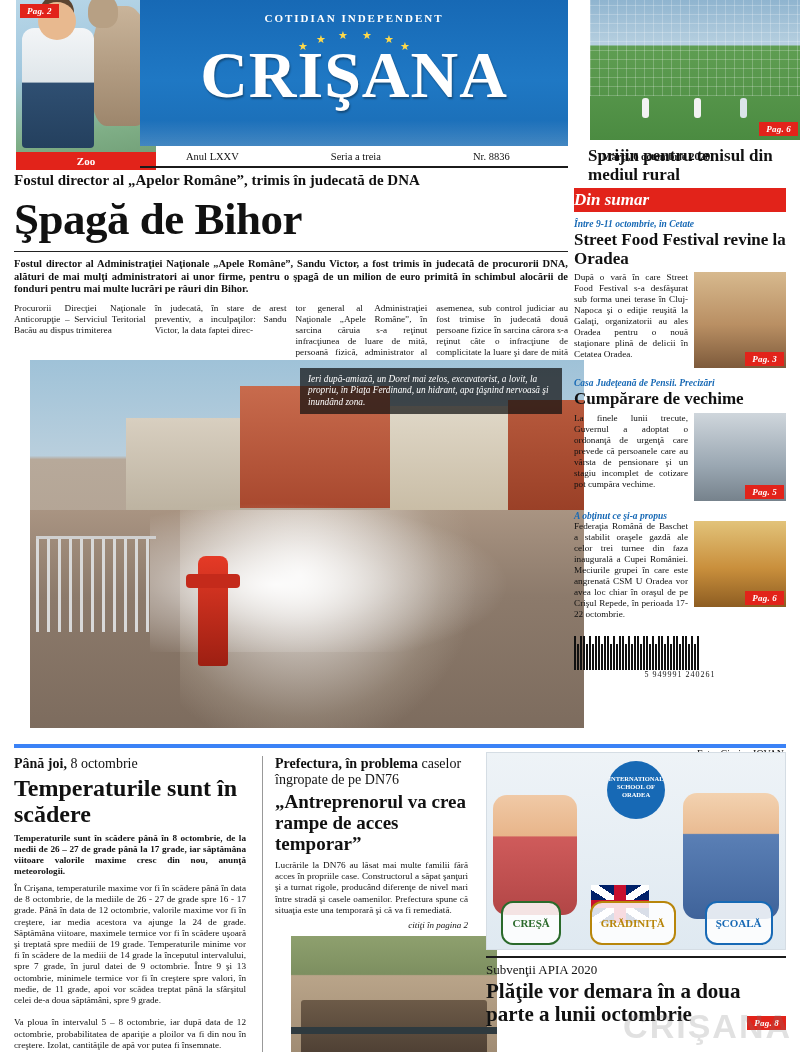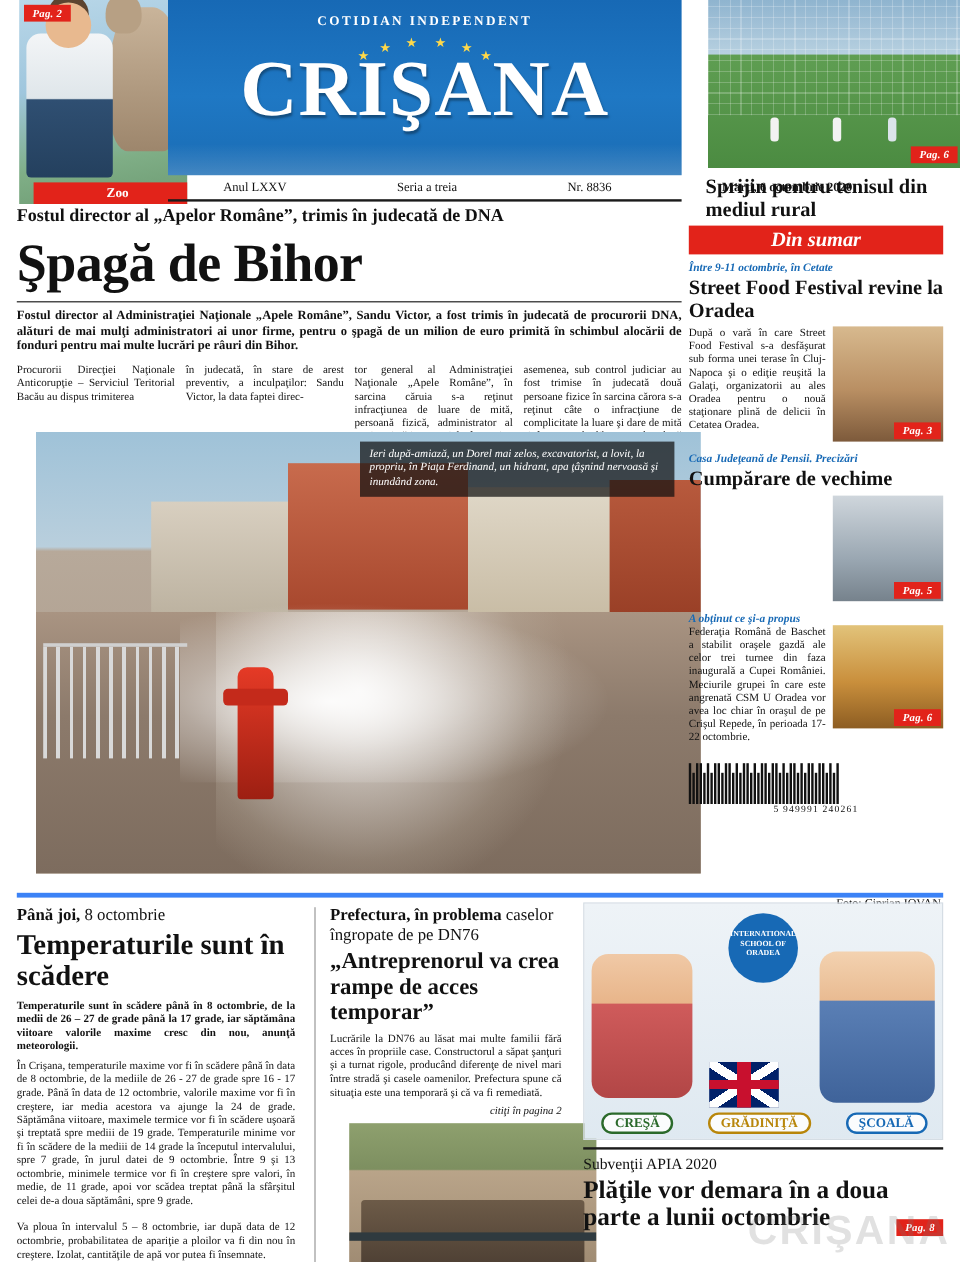--- a/index.html
+++ b/index.html
@@ -14,21 +14,21 @@
   }
   .page { position: relative; width:800px; height:1052px; }
 
   
   .photo { position:relative; overflow:hidden; background:#cfd8dc;margin-left:16px; }
   .tag {
     position:absolute; background:#e2231a; color:#fff;
     font-family:"Liberation Serif", serif; font-style:italic;
     font-size:9px; padding:2px 7px; font-weight:bold; letter-spacing:.2px;
   }
-  .redbar { background:#e2231a; color:#fff; text-align:center;
+  .redbar { background:#e2231a; color:#fff; text-align:left;
             font-family:"Liberation Serif", serif; font-weight:bold; }
 
   
   #zoo-photo { position:absolute; left:0; top:0; width:140px; height:170px;
     background:linear-gradient(170deg,#b9d7e8 0%,#9fc6dd 40%,#7fae86 75%,#6d9a72 100%); }
   #zoo-photo .lama {
     position:absolute; right:6px; top:6px; width:58px; height:120px;
     background:linear-gradient(180deg,#c9b49a,#9d866c);
     border-radius:40% 40% 25% 25%;
   }
@@ -40,21 +40,21 @@
     position:absolute; left:6px; bottom:22px; width:72px; height:120px;
     background:linear-gradient(180deg,#f3f5f7 0%,#dfe6ea 45%,#2f4f72 46%,#24405e 100%);
     border-radius:12px 12px 4px 4px;
   }
   #zoo-photo .boy:after{
     content:""; position:absolute; left:16px; top:-26px; width:38px; height:38px;
     background:#e8b98f; border-radius:50%;
     box-shadow: 0 -9px 0 -2px #5c4430;
   }
   #zoo-tag { left:4px; top:4px; }
-  #zoo-caption { position:absolute; left:12px; bottom:0; width:140px; height:18px;
+  #zoo-caption { position:absolute; left:0; bottom:0; width:140px; height:18px;
     background:#e2231a; color:#fff; font-size:11px; font-weight:bold;
     display:flex; align-items:center; justify-content:center; font-family:"Liberation Serif",serif; }
 
   
   #masthead { position:absolute; left:140px; top:0; width:428px; height:146px;
     background:linear-gradient(180deg,#1769b5 0%,#1f78c4 55%,#1a6cb4 100%); }
   #masthead .kicker { text-align:center; color:#ffffff; font-size:11px;
     letter-spacing:2px; font-weight:bold; padding-top:12px; font-family:"Liberation Serif",serif;}
   #masthead .stars { position:absolute; left:50%; top:28px; transform:translateX(-50%);
     width:120px; height:22px; }
@@ -189,21 +189,21 @@
      background:
        linear-gradient(to bottom right, rgba(0,0,0,0) 44%, #fff 44%, #fff 56%, rgba(0,0,0,0) 56%),
        linear-gradient(to bottom left, rgba(0,0,0,0) 44%, #fff 44%, #fff 56%, rgba(0,0,0,0) 56%); }
   #school-ad .flag:after{ content:""; position:absolute; inset:0;
      background:
        linear-gradient(to bottom, rgba(0,0,0,0) 40%, #C8102E 40%, #C8102E 60%, rgba(0,0,0,0) 60%),
        linear-gradient(to right, rgba(0,0,0,0) 40%, #C8102E 40%, #C8102E 60%, rgba(0,0,0,0) 60%); }
   #school-ad .pills { position:absolute; left:0; bottom:4px; width:300px;
      display:flex; justify-content:space-around; }
   #school-ad .pill { font-size:11px; font-weight:bold; color:#2b6a2b;
-     border:2px solid #2b6a2b; border-radius:12px; padding:1px 9px; background:rgba(255,255,255,.85);
+     border:2px solid #2b6a2b; border-radius:12px; padding:14px 9px; background:rgba(255,255,255,.85);
      font-family:"Liberation Serif",serif; }
   #school-ad .pill.b2 { color:#b8860b; border-color:#b8860b;text-align:center; }
   #school-ad .pill.b3 { color:#1769b5; border-color:#1769b5; }
 
   #apia { margin-top:6px; border-top:2px solid #1b1b1b; padding-top:4px; position:relative; }
   #apia .k { font-size:13px; }
   #apia .h { font-family:"Liberation Serif",serif; font-weight:bold; font-size:21px; line-height:23px; margin-top:2px;}
   #apia-tag { right:0px; bottom:-4px; }
 
   .wm { position:absolute; right:8px; bottom:6px; font-size:34px; color:rgba(120,120,120,.22);
@@ -301,20 +301,21 @@
       <div class="rail-body">După o vară în care Street Food Festival s-a desfăşurat sub forma unei terase în Cluj-Napoca şi o ediţie reuşită la Galaţi, organizatorii au ales Oradea pentru o nouă staţionare plină de delicii în Cetatea Oradea.</div>
       <div style="clear:both"></div>
     </div>
 
     <div class="rail-item">
       <div class="rail-kicker">Casa Judeţeană de Pensii. Precizări</div>
       <div class="rail-head">Cumpărare de vechime</div>
       <div class="rail-photo photo" id="cv-photo">
         <div class="tag" id="cv-tag">Pag. 5</div>
       </div>
+      <div class="rail-body">La finele lunii trecute, Guvernul a adoptat o ordonanţă de urgenţă care prevede că persoanele care au vârsta de pensionare şi un stagiu incomplet de cotizare pot cumpăra vechime.</div>
       <div style="clear:both"></div>
     </div>
 
     <div class="rail-item">
       <div class="rail-kicker">A obţinut ce şi-a propus</div>
       <div class="rail-photo photo" id="csm-photo">
         <div class="tag" id="csm-tag">Pag. 6</div>
       </div>
       <div class="rail-body">Federaţia Română de Baschet a stabilit oraşele gazdă ale celor trei turnee din faza inaugurală a Cupei României. Meciurile grupei în care este angrenată CSM U Oradea vor avea loc chiar în oraşul de pe Crişul Repede, în perioada 17-22 octombrie.</div>
       <div style="clear:both"></div>

